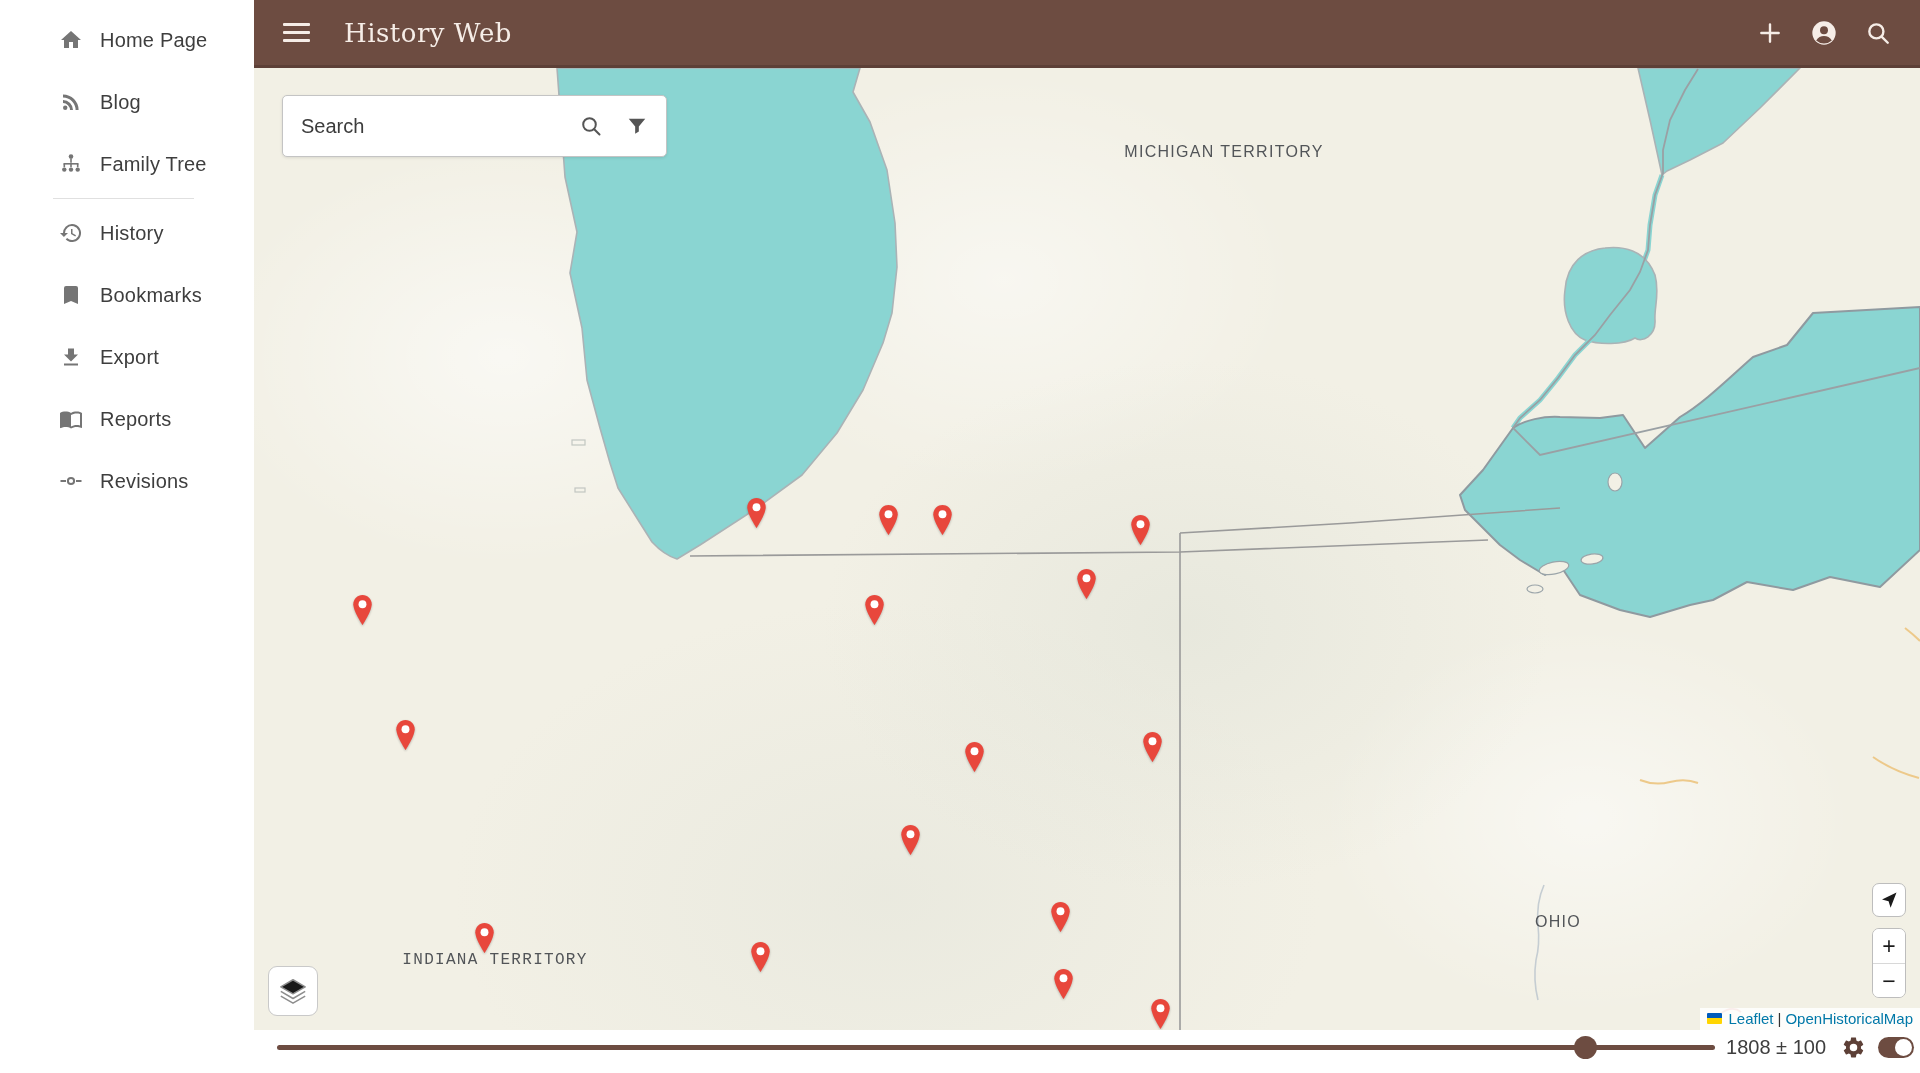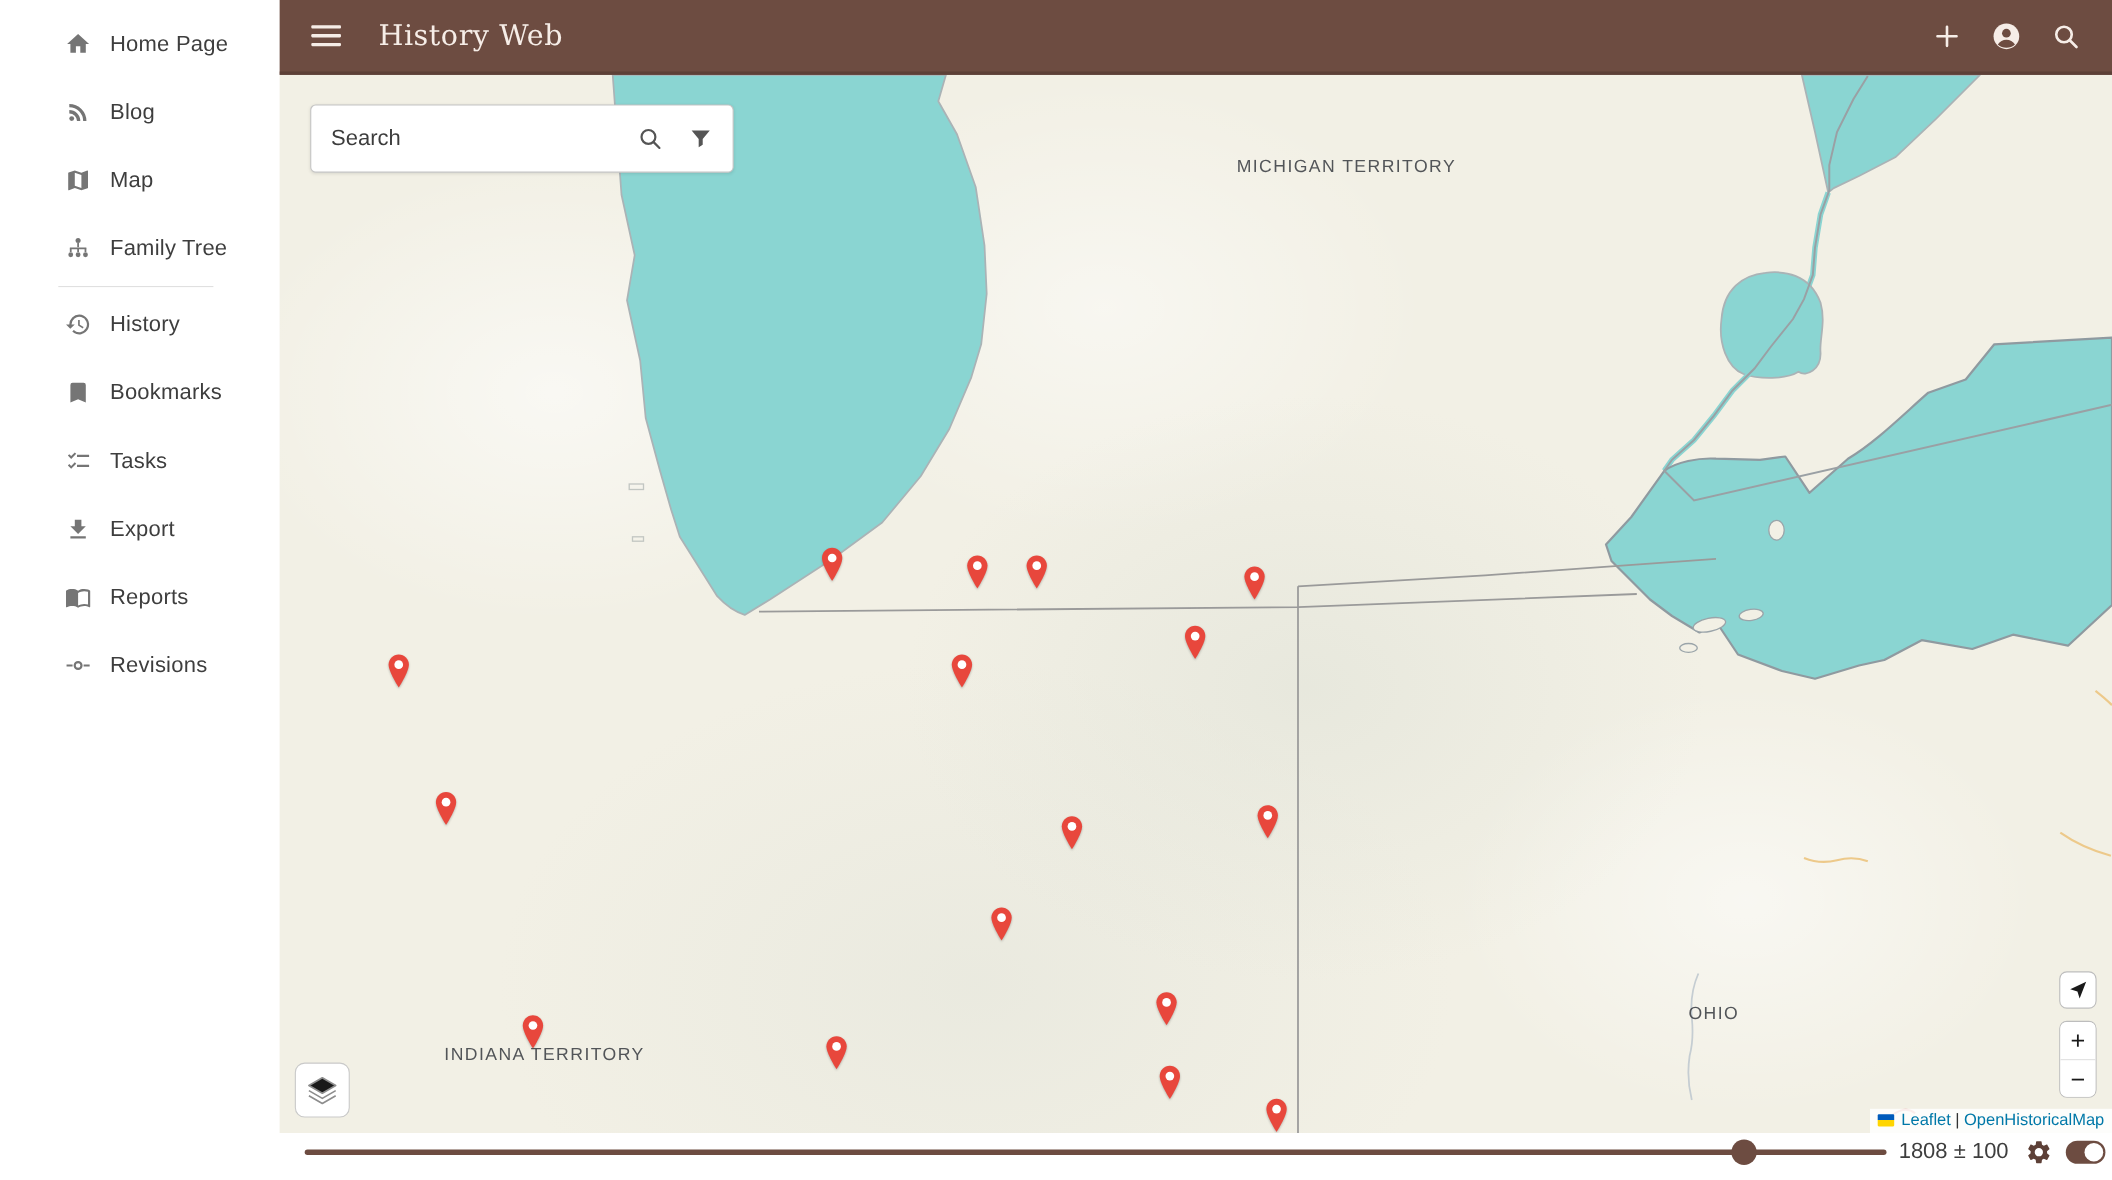--- a/index.html
+++ b/index.html
@@ -118,28 +118,20 @@
               <circle cx="6.2" cy="17.8" r="2.2"></circle>
               <path d="M4 10.1a10 10 0 0 1 10 10h-3a7 7 0 0 0-7-7v-3z"></path>
               <path d="M4 4.5A15.6 15.6 0 0 1 19.6 20.1h-3A12.6 12.6 0 0 0 4 7.5v-3z"></path>
             </svg>
           </span>
         <span class="lbl">Blog</span>
       </li>
       <li class="nav-item">
         <span class="ic">
             <svg width="24" height="24" viewBox="0 0 24 24">
-              <path d="M20.5 3l-.16.03L15 5.1 9 3 3.36 4.9c-.21.07-.36.25-.36.48V20.5c0 .28.22.5.5.5l.16-.03L9 18.9l6 2.1 5.64-1.9c.21-.07.36-.25.36-.48V3.5c0-.28-.22-.5-.5-.5zM15 19l-6-2.11V5l6 2.11V19z"></path>
-            </svg>
-          </span>
-        <span class="lbl">Map</span>
-      </li>
-      <li class="nav-item">
-        <span class="ic">
-            <svg width="24" height="24" viewBox="0 0 24 24">
               <circle cx="12" cy="4.6" r="2.3"></circle>
               <path d="M11.2 6.8h1.6v4h-1.6z"></path>
               <path d="M4.5 11h15v1.6h-15z"></path>
               <path d="M4.5 11.8h1.6v3.4H4.5zM11.2 11.8h1.6v3.4h-1.6zM17.9 11.8h1.6v3.4h-1.6z"></path>
               <circle cx="5.3" cy="17.6" r="2.2"></circle>
               <circle cx="12" cy="17.6" r="2.2"></circle>
               <circle cx="18.7" cy="17.6" r="2.2"></circle>
             </svg>
           </span>
         <span class="lbl">Family Tree</span>
@@ -153,29 +145,20 @@
           </span>
         <span class="lbl">History</span>
       </li>
       <li class="nav-item">
         <span class="ic">
             <svg width="24" height="24" viewBox="0 0 24 24">
               <path d="M17 3H7a2 2 0 0 0-2 2v16l7-3 7 3V5a2 2 0 0 0-2-2z"></path>
             </svg>
           </span>
         <span class="lbl">Bookmarks</span>
-      </li>
-      <li class="nav-item">
-        <span class="ic">
-            <svg width="24" height="24" viewBox="0 0 24 24">
-              <path d="M11 6.5h11v2H11zM11 15.5h11v2H11z"></path>
-              <path d="M2.7 7.2l1.3-1.3 1.7 1.7 3.3-3.3 1.3 1.3-4.6 4.6zM2.7 16.2l1.3-1.3 1.7 1.7 3.3-3.3 1.3 1.3-4.6 4.6z"></path>
-            </svg>
-          </span>
-        <span class="lbl">Tasks</span>
       </li>
       <li class="nav-item">
         <span class="ic">
             <svg width="24" height="24" viewBox="0 0 24 24">
               <path d="M19 9.5h-4v-6H9v6H5l7 7 7-7zM5 18.5v2h14v-2H5z"></path>
             </svg>
           </span>
         <span class="lbl">Export</span>
       </li>
       <li class="nav-item">
@@ -259,21 +242,21 @@
       <path d="M1290,817 q-8,18 -6,40 q2,20 -2,35 q-3,20 2,40" fill="none" stroke="#c5cdd2" stroke-width="1.6"></path>
 
       <path d="M1386,712 q15,6 30,2 t28,1" fill="none" stroke="#edc98a" stroke-width="2"></path>
       <path d="M1619,689 q20,14 46,21" fill="none" stroke="#edc98a" stroke-width="2"></path>
       <path d="M1651,560 q9,7 15,13" fill="none" stroke="#edc98a" stroke-width="2"></path>
       <path d="M1466,946 q12,-9 21,-2" fill="none" stroke="#e09a93" stroke-width="1.8"></path>
     </svg>
 
     <div>
         <div class="map-label" style="left: 970px; top: 84px;">MICHIGAN TERRITORY</div>
-        <div class="map-label" style="left: 241px; top: 892px;">INDIANA TERRITORY</div>
+        <div class="map-label" style="left: 241px; top: 892px; font-family: Liberation Mono, monospace;">INDIANA TERRITORY</div>
         <div class="map-label" style="left: 1304px; top: 854px;">OHIO</div>
       </div>
 
     <div>
         <div class="pin" style="left: 490.5px; top: 429px;"><svg width="23" height="32" viewBox="0 0 24 34">
             <path d="M12 1C6.6 1 2.2 5.4 2.2 10.8 2.2 18.1 12 33 12 33s9.8-14.9 9.8-22.2C21.8 5.4 17.4 1 12 1z" fill="#e8473c"></path>
             <circle cx="12" cy="10.9" r="4.2" fill="#ffffff"></circle>
           </svg></div>
         <div class="pin" style="left: 622.5px; top: 436px;"><svg width="23" height="32" viewBox="0 0 24 34">
             <path d="M12 1C6.6 1 2.2 5.4 2.2 10.8 2.2 18.1 12 33 12 33s9.8-14.9 9.8-22.2C21.8 5.4 17.4 1 12 1z" fill="#e8473c"></path>

